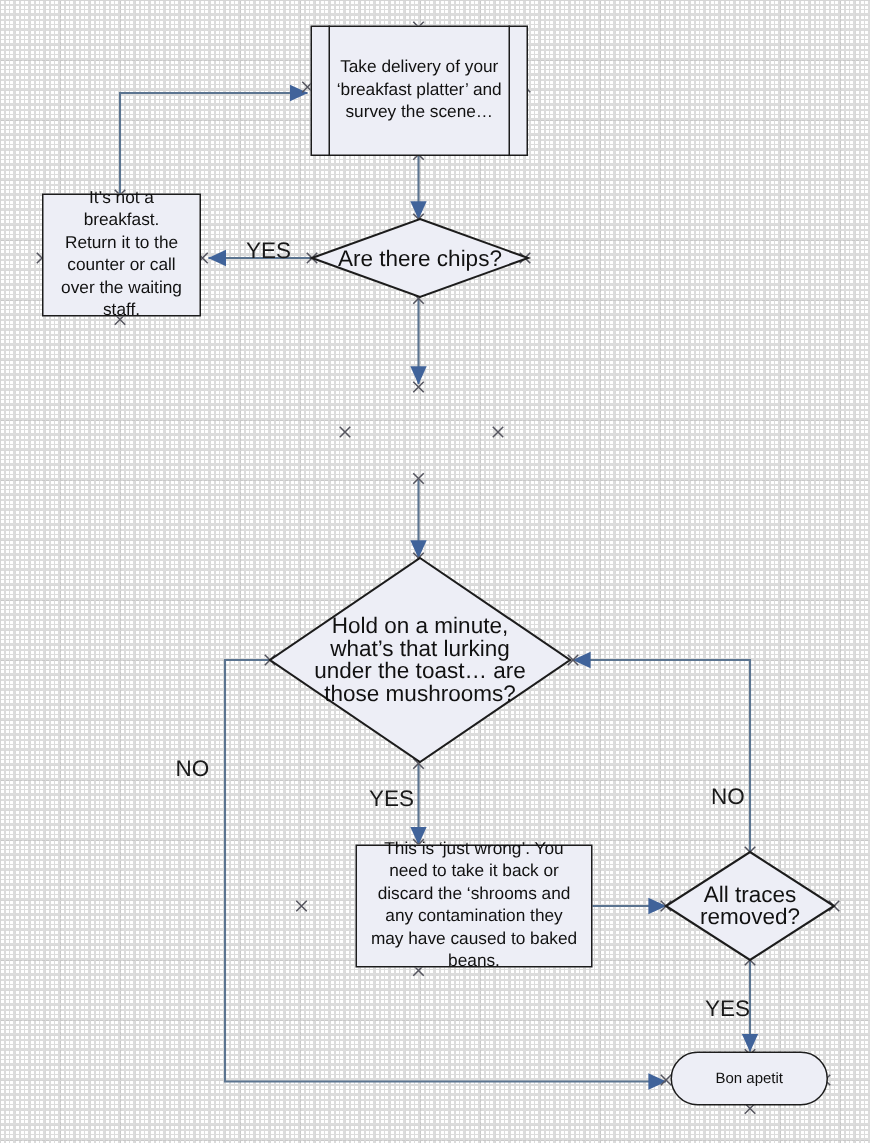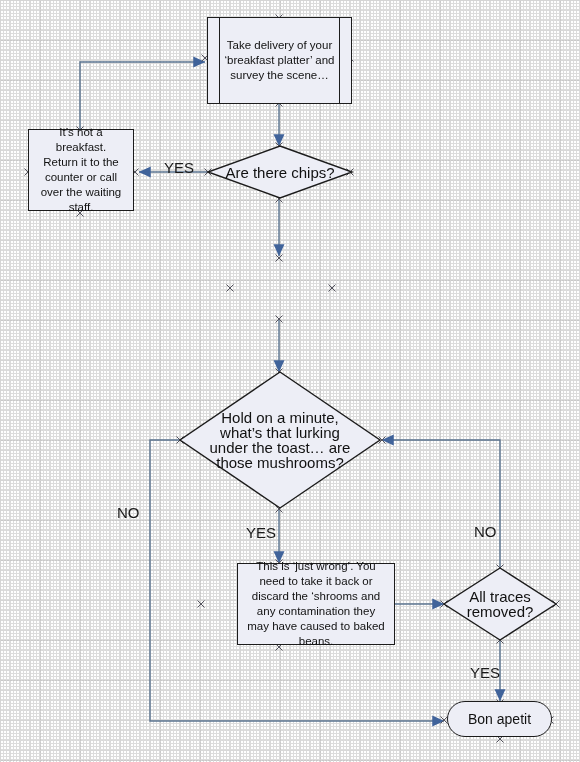--- a/index.html
+++ b/index.html
@@ -57,21 +57,21 @@
     border-left:1.4px solid #1c1c1c;
   }
   .pproc:before{left:11px;}
   .pproc:after{right:11px;}
 
   .term{
     background:#edeef6;
     border:1.4px solid #1c1c1c;
     border-radius:999px;
     display:flex;align-items:center;justify-content:center;
-    color:#111;font-size:14px;line-height:15px;
+    color:#111;font-size:10px;line-height:15px;
   }
 
   .dec{position:absolute;}
   .dec svg{position:absolute;left:0;top:0;overflow:visible;}
   .dec .dectxt{
     position:absolute;inset:0;
     display:flex;align-items:center;justify-content:center;
     text-align:center;color:#111;font-size:15px;line-height:15px;
     white-space:pre-line;
   }

